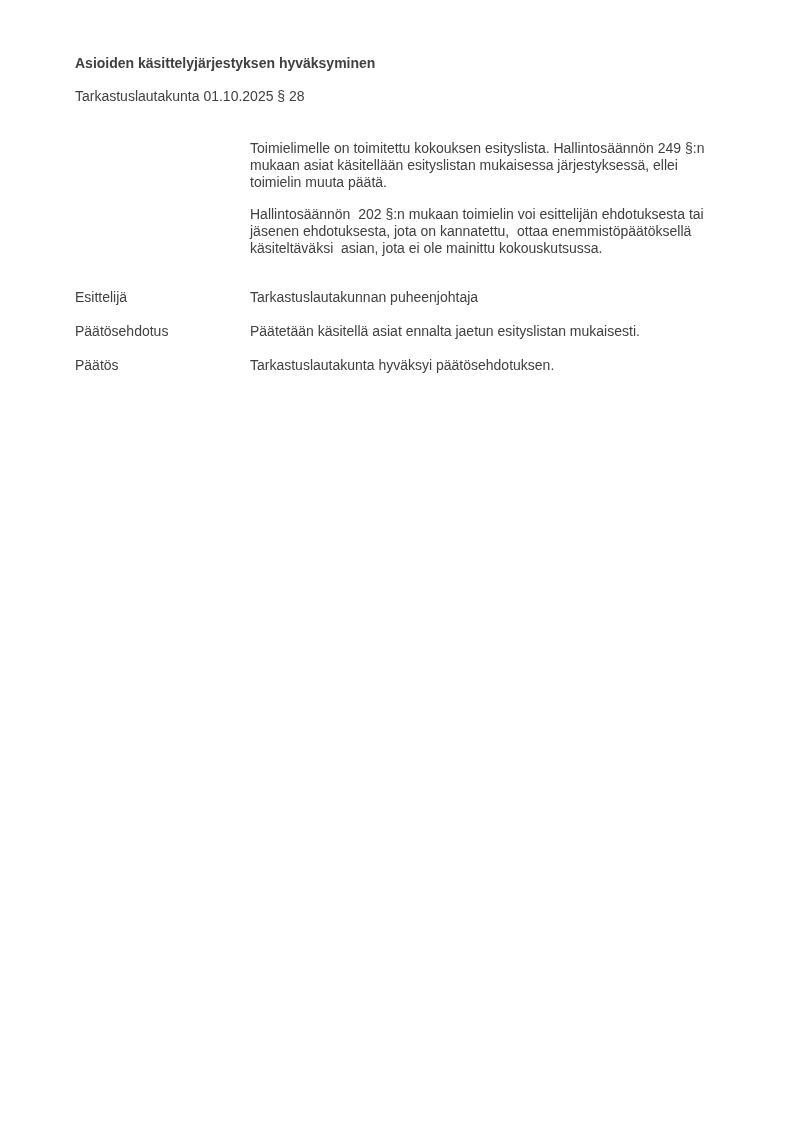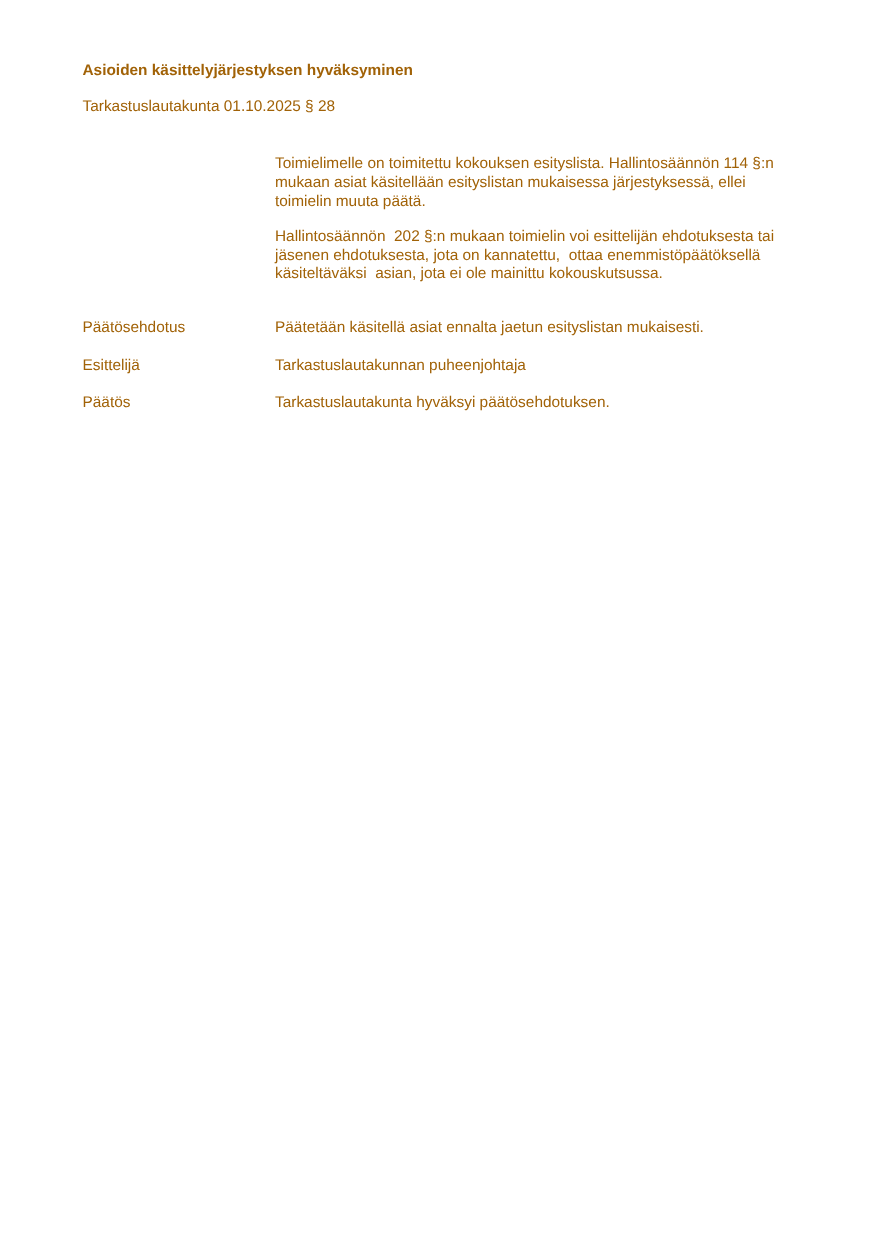--- a/index.html
+++ b/index.html
@@ -2,21 +2,21 @@
 <html><head>
 <meta charset="utf-8">
 <style>
   * { margin: 0; padding: 0; box-sizing: border-box; }
   html, body { background: #ffffff; }
   .page {
     position: relative;
     width: 794px;
     height: 1122px;
     background: #ffffff;
-    color: #a16207;
+    color: #404040;
     font-family: "Liberation Sans", "DejaVu Sans", sans-serif;
     font-size: 14px;
     line-height: 17px;
     padding: 55px 40px 0 75px;
     overflow: hidden;
   }
   .doc-title {
     font-size: 14px;
     font-weight: bold;
     line-height: 17px;
@@ -54,38 +54,38 @@
 </head>
 <body>
 
 <div class="page">
 
   <h1 class="doc-title">Asioiden käsittelyjärjestyksen hyväksyminen</h1>
 
   <p class="doc-header-line">Tarkastuslautakunta 01.10.2025 § 28</p>
 
   <div class="body-col">
-    <p class="para">Toimielimelle on toimitettu kokouksen esityslista. Hallintosäännön 114 §:n
+    <p class="para">Toimielimelle on toimitettu kokouksen esityslista. Hallintosäännön 249 §:n
 mukaan asiat käsitellään esityslistan mukaisessa järjestyksessä, ellei
 toimielin muuta päätä.</p>
     <p class="para">Hallintosäännön  202 §:n mukaan toimielin voi esittelijän ehdotuksesta tai
 jäsenen ehdotuksesta, jota on kannatettu,  ottaa enemmistöpäätöksellä
 käsiteltäväksi  asian, jota ei ole mainittu kokouskutsussa.</p>
   </div>
 
   <div class="fields">
 
     <div class="field-row">
-      <span class="field-label">Päätösehdotus</span>
-      <span class="field-value">Päätetään käsitellä asiat ennalta jaetun esityslistan mukaisesti.</span>
+      <span class="field-label">Esittelijä</span>
+      <span class="field-value">Tarkastuslautakunnan puheenjohtaja</span>
     </div>
 
     <div class="field-row">
-      <span class="field-label">Esittelijä</span>
-      <span class="field-value">Tarkastuslautakunnan puheenjohtaja</span>
+      <span class="field-label">Päätösehdotus</span>
+      <span class="field-value">Päätetään käsitellä asiat ennalta jaetun esityslistan mukaisesti.</span>
     </div>
 
     <div class="field-row">
       <span class="field-label">Päätös</span>
       <span class="field-value">Tarkastuslautakunta hyväksyi päätösehdotuksen.</span>
     </div>
 
   </div>
 
 </div>

